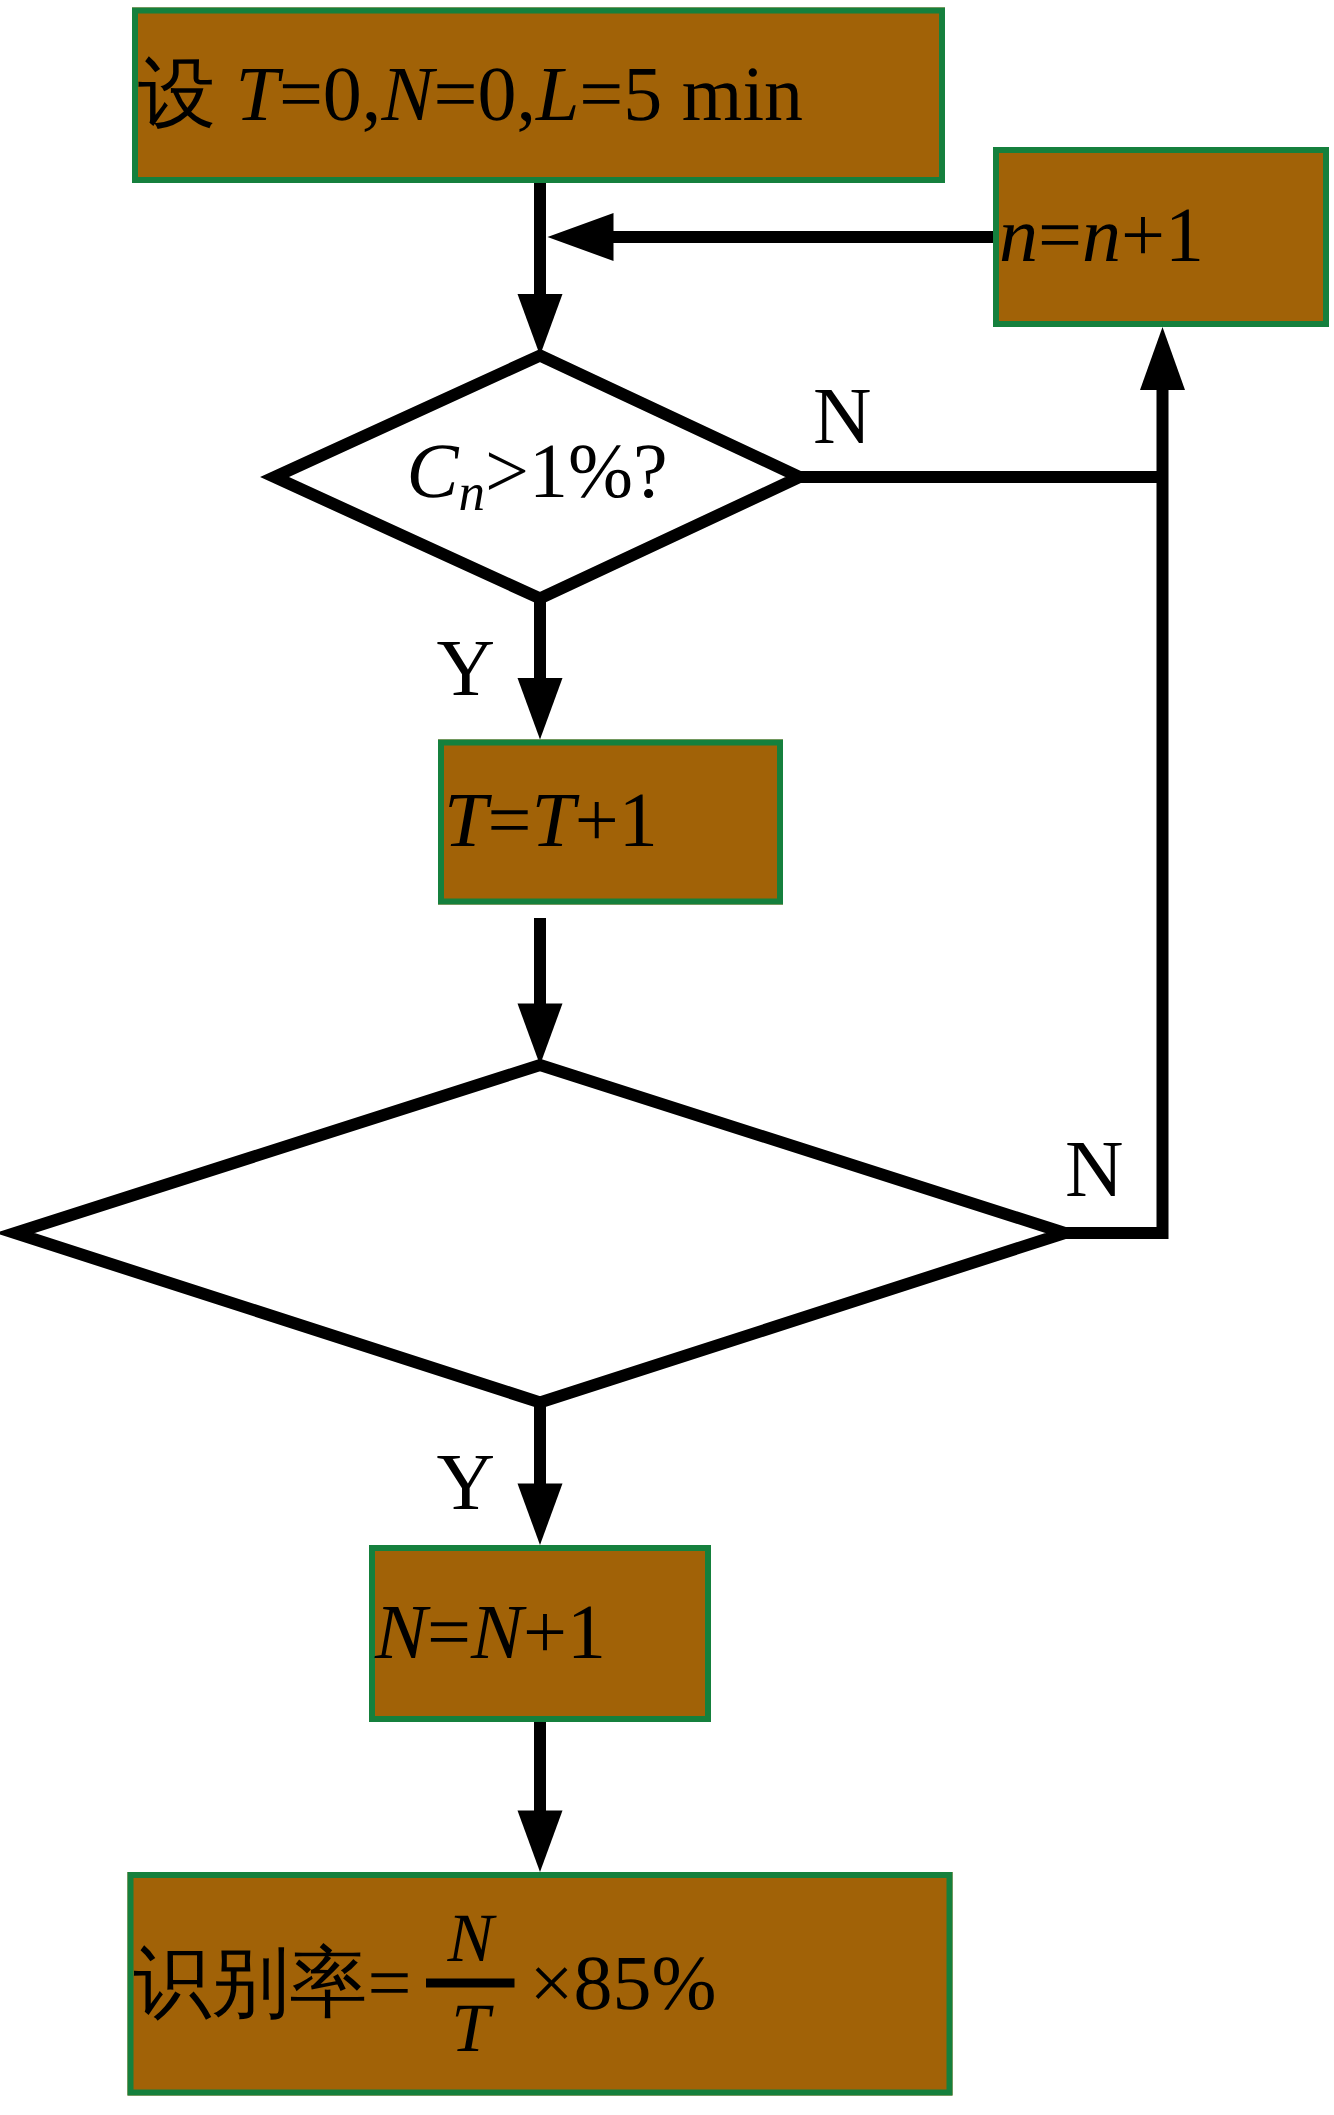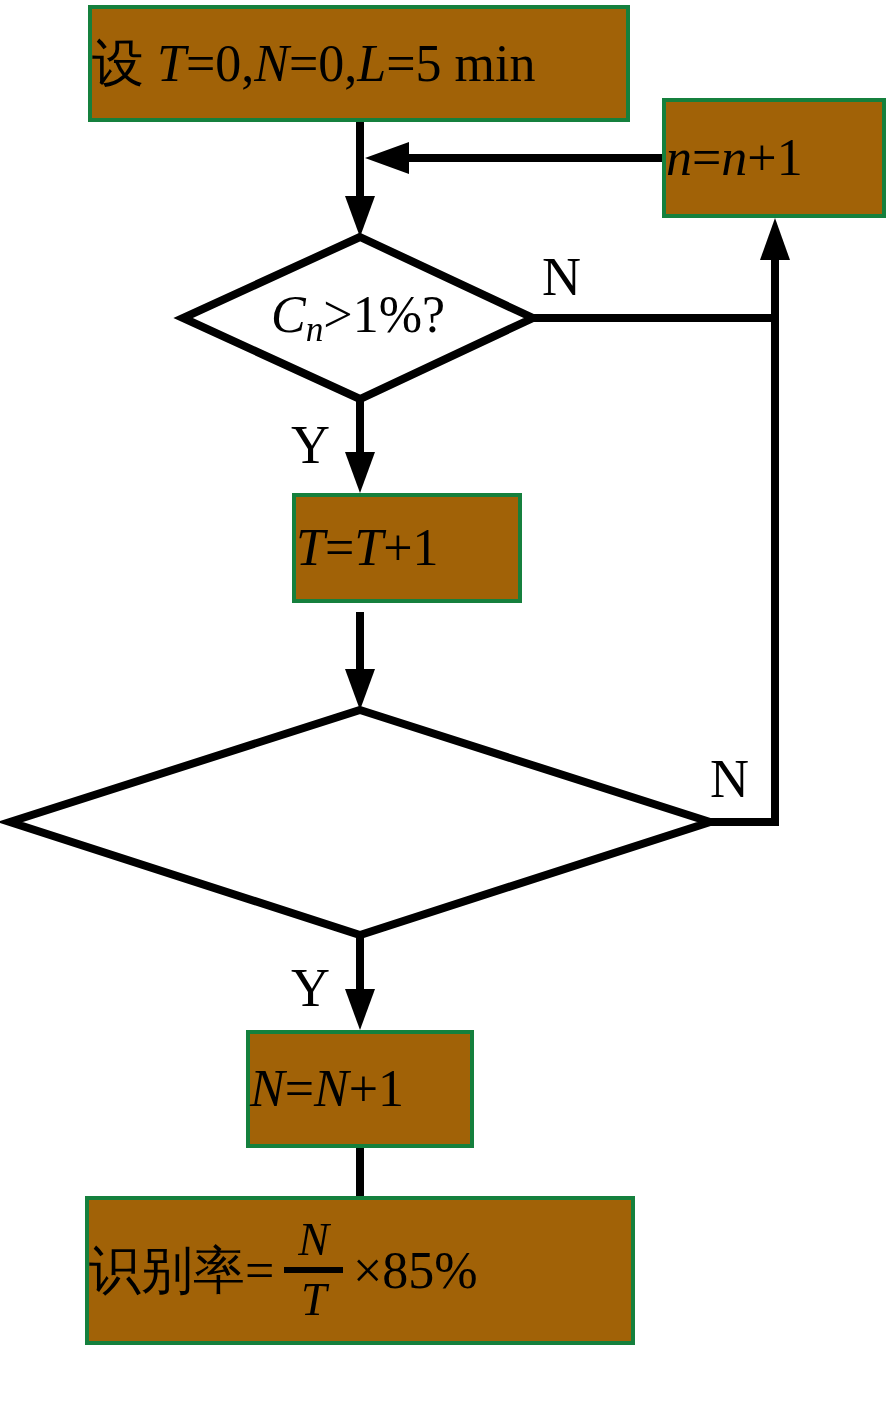--- a/index.html
+++ b/index.html
@@ -29,21 +29,21 @@
     border: 4px solid #15803d;
     background: #a16207;
     display: flex;
     align-items: center;
     justify-content: flex-start;
   }
   .box-init   { left: 88px;  top: 5px;    width: 542px; height: 117px; }
   .box-ninc   { left: 662px; top: 98px;   width: 224px; height: 120px; }
   .box-tinc   { left: 245px; top: 493px;  width: 230px; height: 110px; margin-left: 47px; }
   .box-Ninc   { left: 246px; top: 1030px; width: 228px; height: 118px; }
-  .box-result { left: 85px;  top: 1196px; width: 550px; height: 149px; }
+  .box-result { left: 85px;  top: 1248px; width: 550px; height: 149px; }
   .dtext {
     position: absolute;
     display: flex;
     align-items: center;
     justify-content: center;
     text-align: right;
   }
   .dtext-cn   { left: 183px; top: 237px; width: 350px; height: 162px; }
   .dtext-warn { left: 10px;  top: 710px; width: 700px; height: 225px; }
   .txt {

